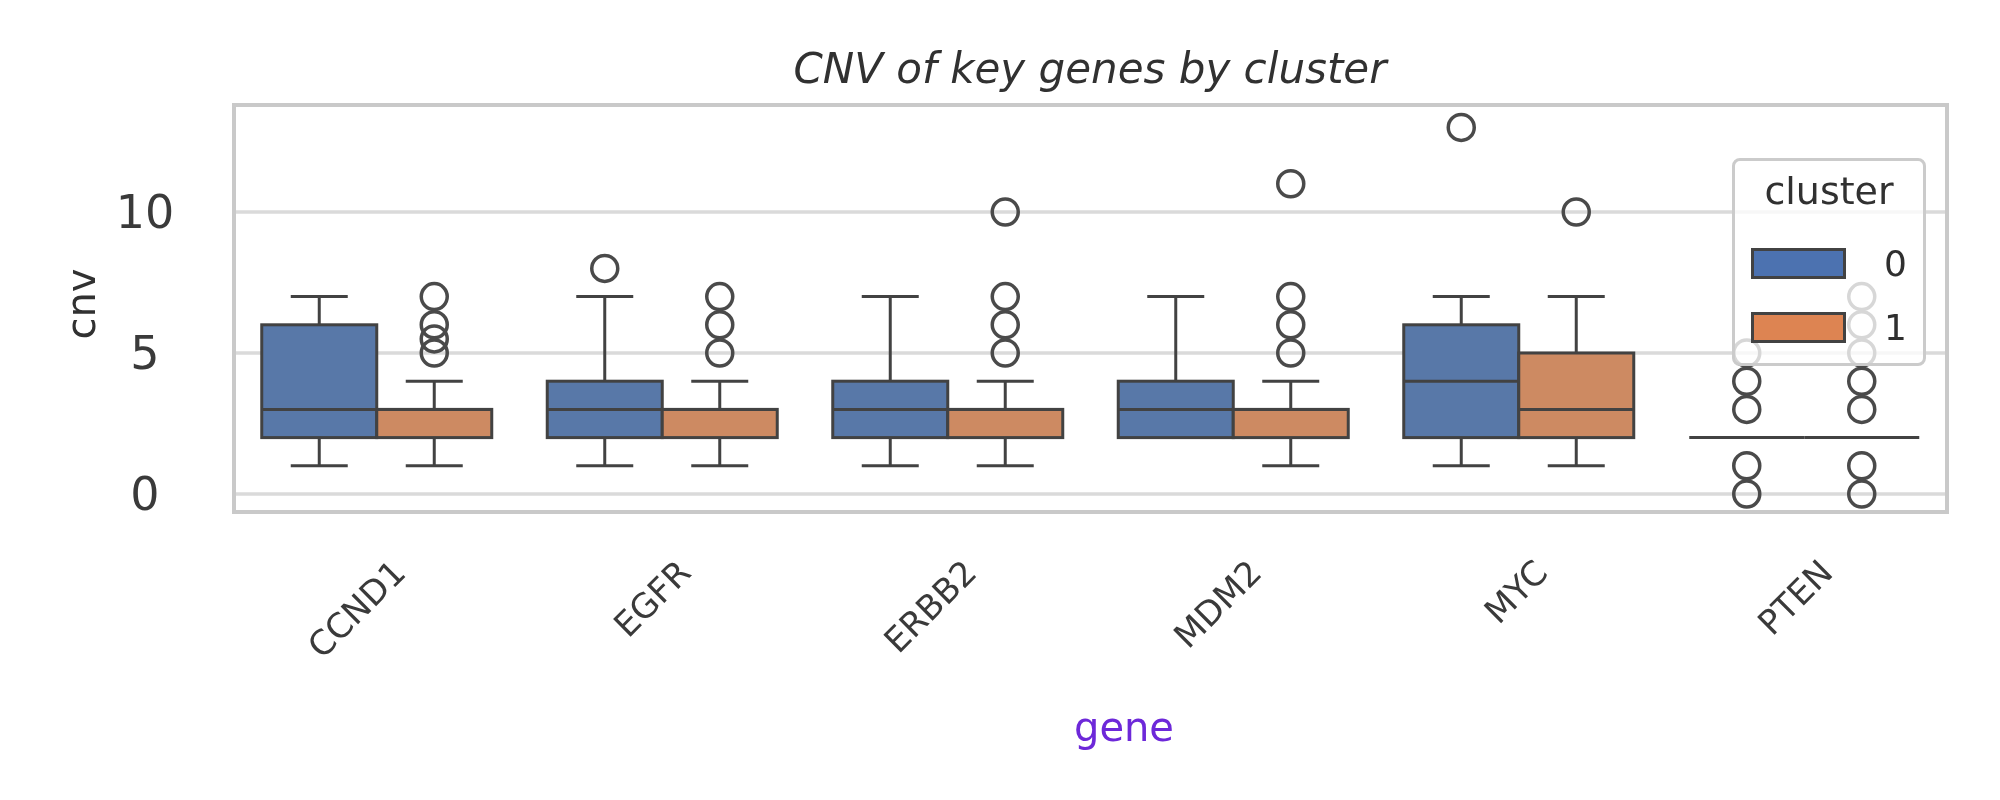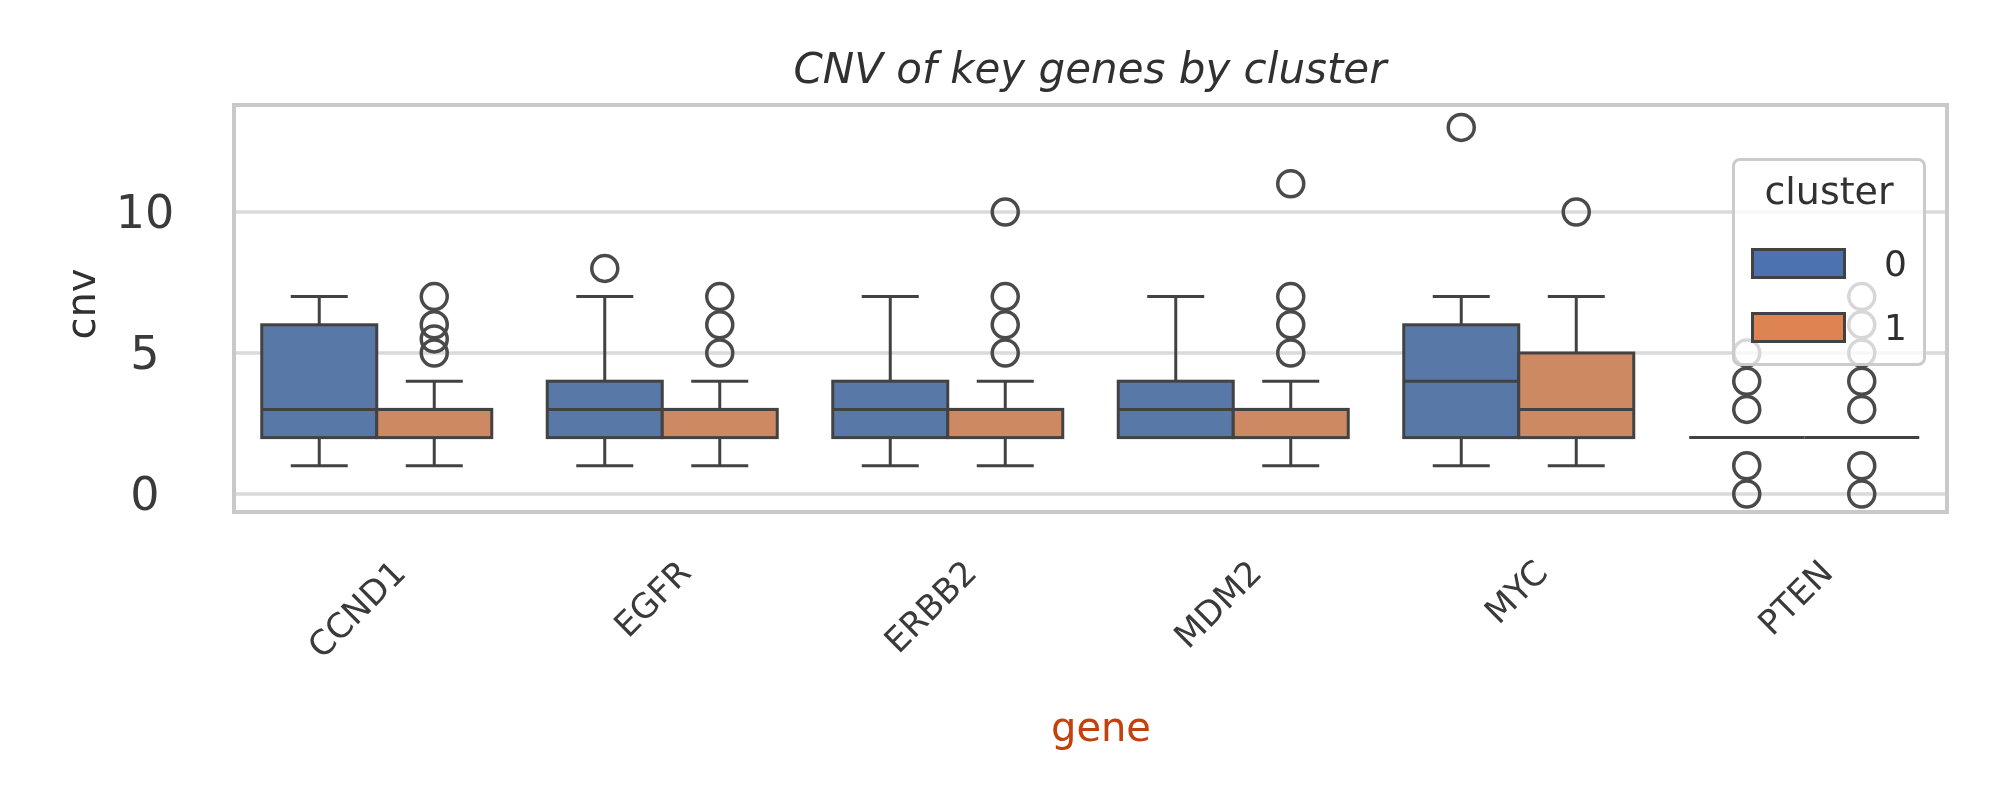--- a/index.html
+++ b/index.html
@@ -7,22 +7,22 @@
     width:2000px;height:800px;background:#ffffff;position:relative;overflow:hidden;
     font-family:"DejaVu Sans","Liberation Sans",sans-serif;
   }
   #figure{position:absolute;left:0;top:0;width:2000px;height:800px;}
   #plot-svg{position:absolute;left:0;top:0;}
   .chart-title{
     position:absolute;left:1090px;top:44px;transform:translateX(-50%);
     font-size:42px;color:#313131;white-space:nowrap;font-style:italic;
   }
   .x-axis-label{
-    position:absolute;left:1101px;top:704px;transform:translateX(-50%);
-    font-size:40px;color:#c2410c;
+    position:absolute;left:1124px;top:704px;transform:translateX(-50%);
+    font-size:40px;color:#6d28d9;
   }
   .y-axis-label{
     position:absolute;left:21px;top:284px;width:120px;height:40px;line-height:40px;
     text-align:center;font-size:40px;color:#313131;transform:rotate(-90deg);
   }
   .ytick{
     position:absolute;width:120px;height:40px;line-height:40px;text-align:center;
     font-size:46px;color:#3a3a3a;
   }
   .xtick{

